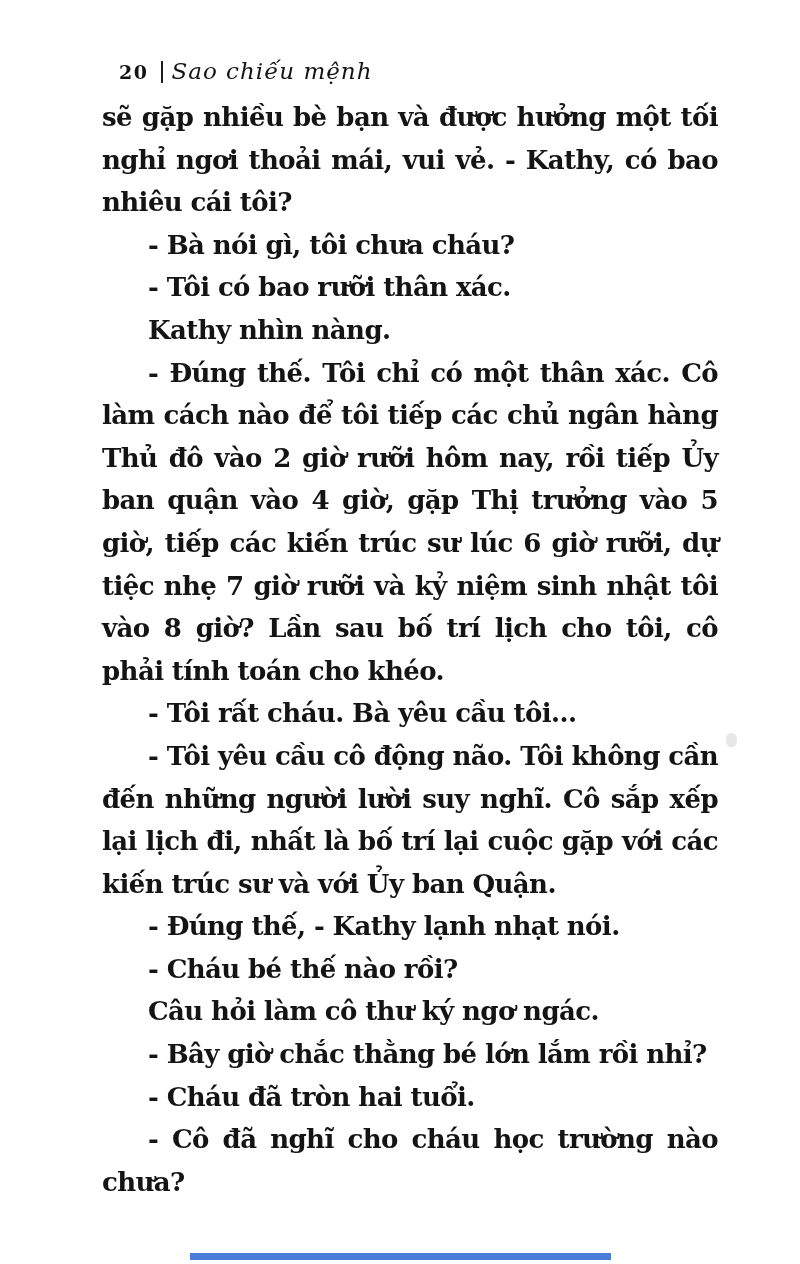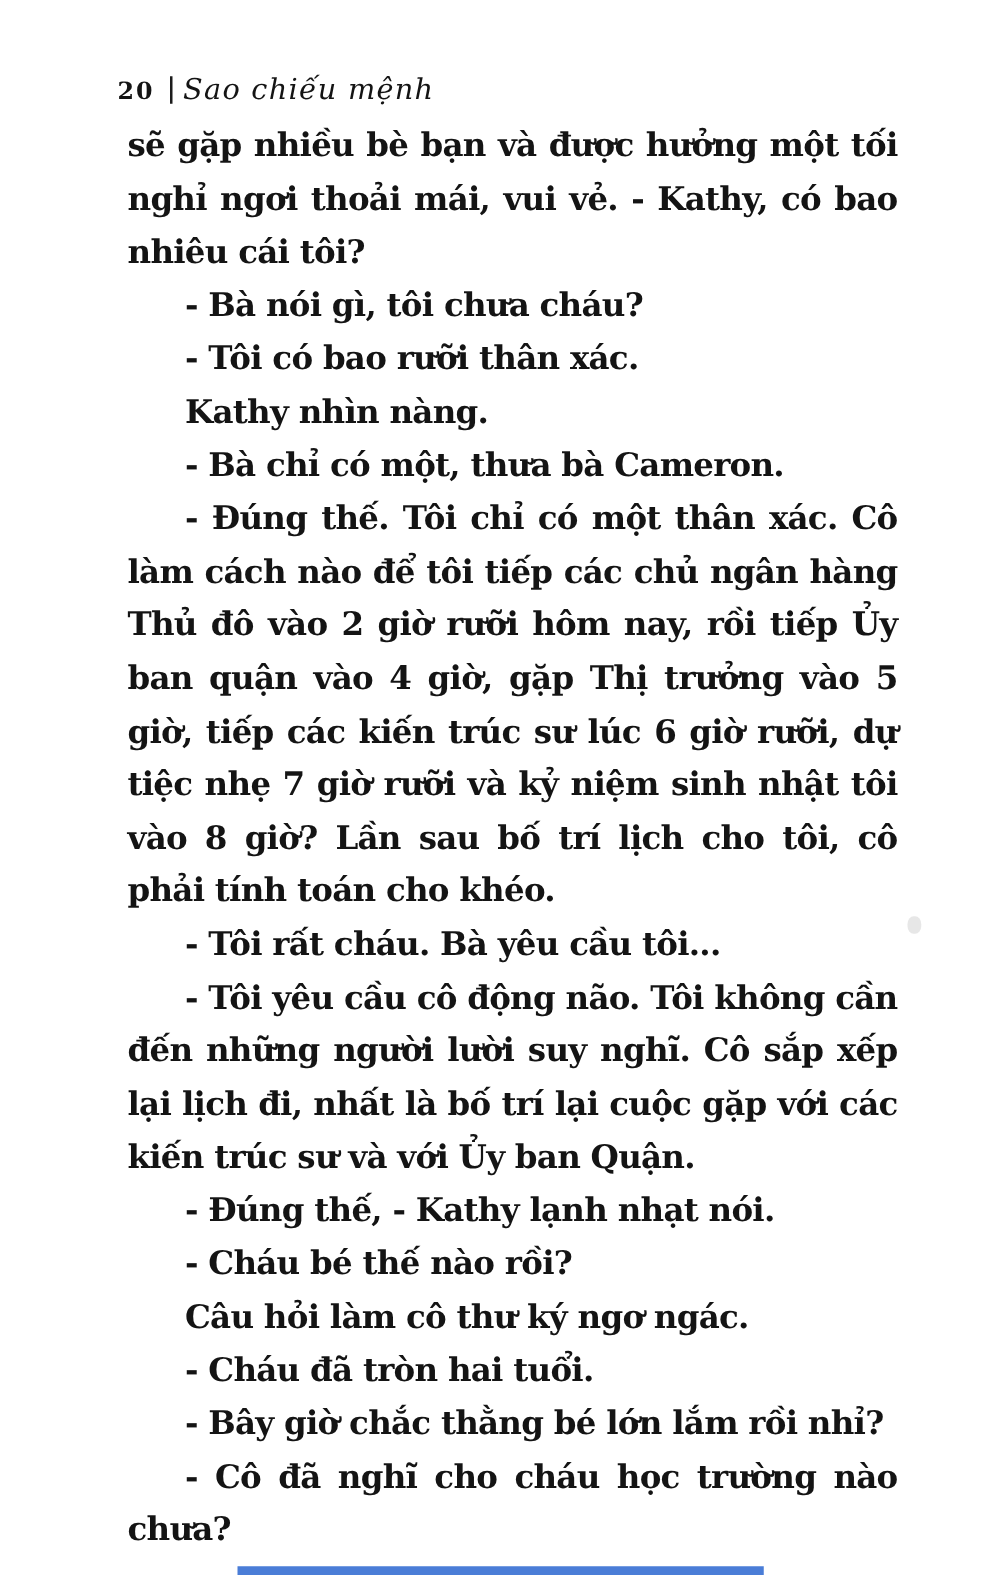--- a/index.html
+++ b/index.html
@@ -12,21 +12,21 @@
     font-family: "DejaVu Serif", "Liberation Serif", serif;
     color: #141414;
   }
   .page {
     position: absolute;
     inset: 0;
     background: #ffffff;
   }
   .page-header {
     position: absolute;
-    left: 94px;
+    left: 119px;
     top: 57px;
     display: flex;
     align-items: baseline;
     white-space: nowrap;
     text-align: right;
   }
   .page-number {
     font-size: 19px;
     letter-spacing: 1.5px;
     font-weight: 600;
@@ -92,29 +92,28 @@
     <span class="page-number">20</span>
     <span class="header-divider"></span>
     <span class="book-title">Sao chiếu mệnh</span>
   </header>
 
   <main class="content" id="paragraphs">
       <p class="">sẽ gặp nhiều bè bạn và được hưởng một tối nghỉ ngơi thoải mái, vui vẻ. - Kathy, có bao nhiêu cái tôi?</p>
       <p class="indent">- Bà nói gì, tôi chưa cháu?</p>
       <p class="indent">- Tôi có bao rưỡi thân xác.</p>
       <p class="indent">Kathy nhìn nàng.</p>
-      <p class="indent">- Bà chỉ có một, thưa bà Cameron.</p>
       <p class="indent">- Đúng thế. Tôi chỉ có một thân xác. Cô làm cách nào để tôi tiếp các chủ ngân hàng Thủ đô vào 2 giờ rưỡi hôm nay, rồi tiếp Ủy ban quận vào 4 giờ, gặp Thị trưởng vào 5 giờ, tiếp các kiến trúc sư lúc 6 giờ rưỡi, dự tiệc nhẹ 7 giờ rưỡi và kỷ niệm sinh nhật tôi vào 8 giờ? Lần sau bố trí lịch cho tôi, cô phải tính toán cho khéo.</p>
       <p class="indent">- Tôi rất cháu. Bà yêu cầu tôi...</p>
       <p class="indent">- Tôi yêu cầu cô động não. Tôi không cần đến những người lười suy nghĩ. Cô sắp xếp lại lịch đi, nhất là bố trí lại cuộc gặp với các kiến trúc sư và với Ủy ban Quận.</p>
       <p class="indent">- Đúng thế, - Kathy lạnh nhạt nói.</p>
       <p class="indent">- Cháu bé thế nào rồi?</p>
       <p class="indent">Câu hỏi làm cô thư ký ngơ ngác.</p>
+      <p class="indent">- Bây giờ chắc thằng bé lớn lắm rồi nhỉ?</p>
       <p class="indent">- Cháu đã tròn hai tuổi.</p>
-      <p class="indent">- Bây giờ chắc thằng bé lớn lắm rồi nhỉ?</p>
       <p class="indent">- Cô đã nghĩ cho cháu học trường nào chưa?</p>
     </main>
 
   <span class="scan-artifact"></span>
 
   <div class="progress-bar" style="background: rgb(74, 125, 215);"></div>
 
 </div>
 
 </body></html>

